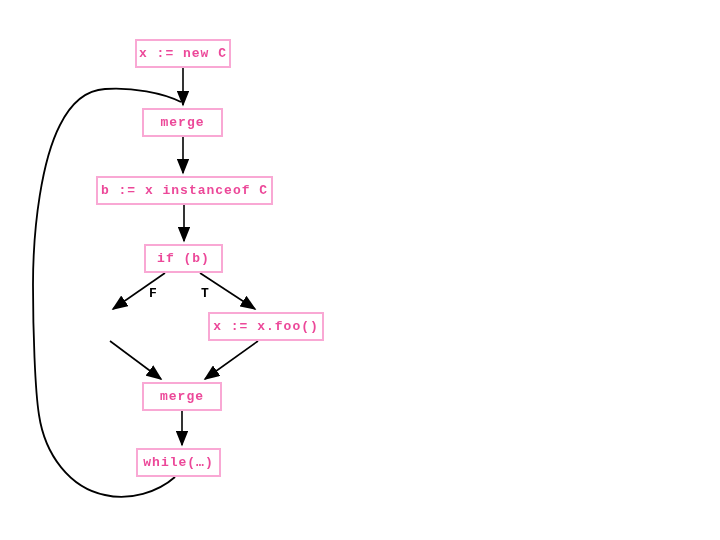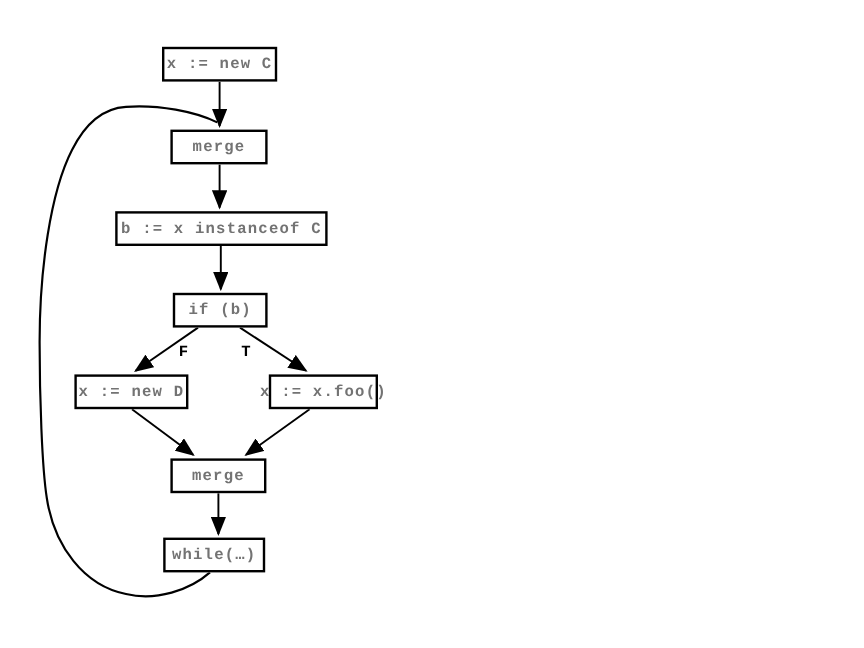--- a/index.html
+++ b/index.html
@@ -18,23 +18,23 @@
   .edges {
     position: absolute;
     left: 0;
     top: 0;
     width: 720px;
     height: 540px;
   }
   .node {
     position: absolute;
     box-sizing: border-box;
-    border: 2px solid #000000;
+    border: 2px solid #f9a8d4;
     background: #ffffff;
-    color: #737373;
+    color: #ec4899;
     font-weight: bold;
     font-size: 13px;
     letter-spacing: 1px;
     text-align: center;
     display: flex;
     align-items: center;
     justify-content: center;
     white-space: nowrap;
   }
   .edge-label {
@@ -75,23 +75,22 @@
   </svg>
 
   <div class="node" style="left:135px; top:39px;  width:96px;  height:29px;">x := new C</div>
 
   <div class="node" style="left:142px; top:108px; width:81px;  height:29px;">merge</div>
 
   <div class="node" style="left:144px; top:244px; width:79px;  height:29px;">if (b)</div>
 
   <div class="node" style="left:96px;  top:176px; width:177px; height:29px;">b := x instanceof C</div>
 
-  <div class="node" style="left:62px;  top:312px; width:95px;  height:29px;">x := new D</div>
 
-  <div class="node" style="left:224px; top:312px; width:91px; height:29px;">x := x.foo()</div>
+  <div class="node" style="left:208px; top:312px; width:116px; height:29px;">x := x.foo()</div>
 
   <div class="node" style="left:142px; top:382px; width:80px;  height:29px;">merge</div>
 
   <div class="node" style="left:136px; top:448px; width:85px;  height:29px;">while(…)</div>
 
   <div class="edge-label" style="left:149px; top:287px;">F</div>
 
   <div class="edge-label" style="left:201px; top:287px;">T</div>
 
 </div>

